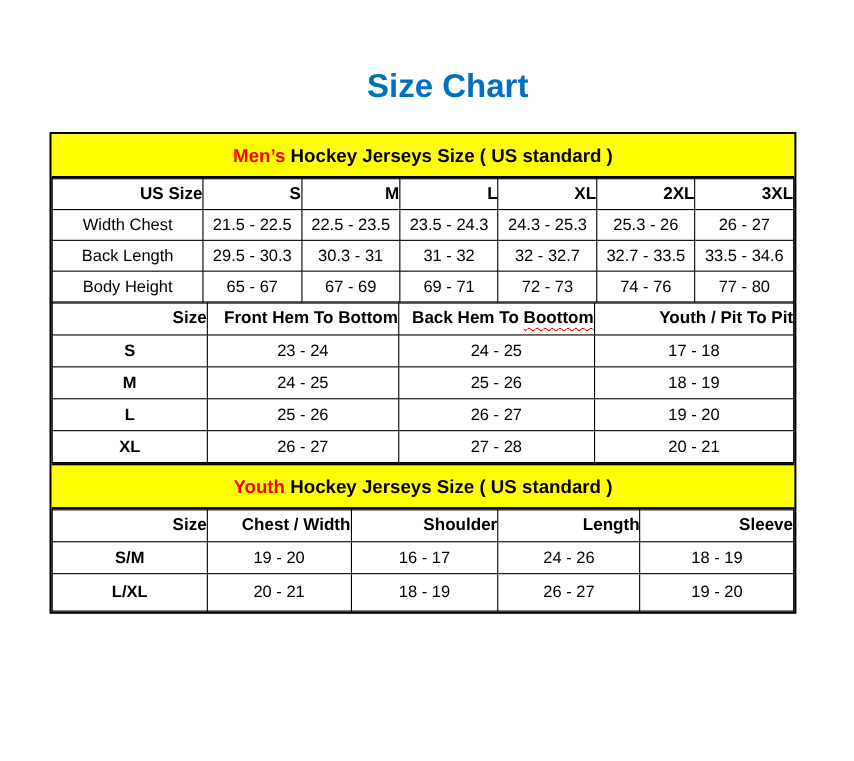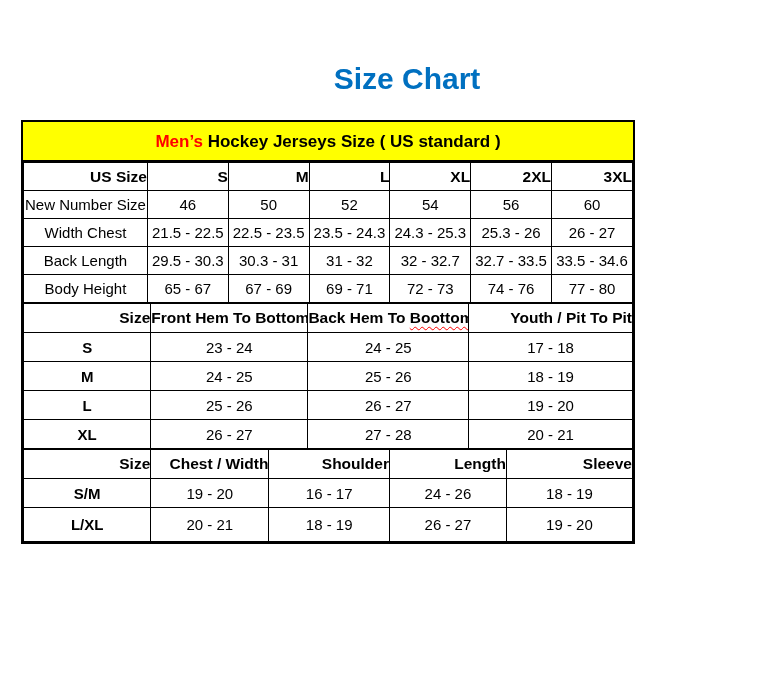--- a/index.html
+++ b/index.html
@@ -18,22 +18,22 @@
     text-align: center;
     font-size: 30px;
     font-weight: 700;
     color: #0070C0;
     letter-spacing: 0px;
     padding-left: 38px;
   }
 
   .chart {
     position: absolute;
-    left: 21px; top: 120px;
-    width: 614px;
+    left: 45px; top: 120px;
+    width: 679px;
     border: 2px solid #000;
     box-sizing: border-box;
     background: #fff;
   }
 
   .band {
     background: #FFFF00;
     border-bottom: 2px solid #000;
     text-align: center;
     font-size: 17px;
@@ -109,29 +109,20 @@
         <tr>
           <th>US Size</th>
           <th>S</th>
           <th>M</th>
           <th>L</th>
           <th>XL</th>
           <th>2XL</th>
           <th>3XL</th>
         </tr>
         <tr>
-          <td>New Number Size</td>
-          <td>46</td>
-          <td>50</td>
-          <td>52</td>
-          <td>54</td>
-          <td>56</td>
-          <td>60</td>
-        </tr>
-        <tr>
           <td>Width Chest</td>
           <td>21.5 - 22.5</td>
           <td>22.5 - 23.5</td>
           <td>23.5 - 24.3</td>
           <td>24.3 - 25.3</td>
           <td>25.3 - 26</td>
           <td>26 - 27</td>
         </tr>
         <tr>
           <td>Back Length</td>
@@ -189,20 +180,23 @@
         </tr>
         <tr>
           <td class="rowlabel-bold">XL</td>
           <td>26 - 27</td>
           <td>27 - 28</td>
           <td>20 - 21</td>
         </tr>
       </tbody>
     </table>
 
+    <div class="band">
+      <span class="accent">Youth</span><span> Hockey Jerseys Size ( US standard )</span>
+    </div>
 
     <table class="youth-table">
       <colgroup>
         <col style="width:20.9%">
           <col style="width:19.4%">
           <col style="width:19.8%">
           <col style="width:19.2%">
           <col style="width:20.7%">
       </colgroup>
       <tbody>

